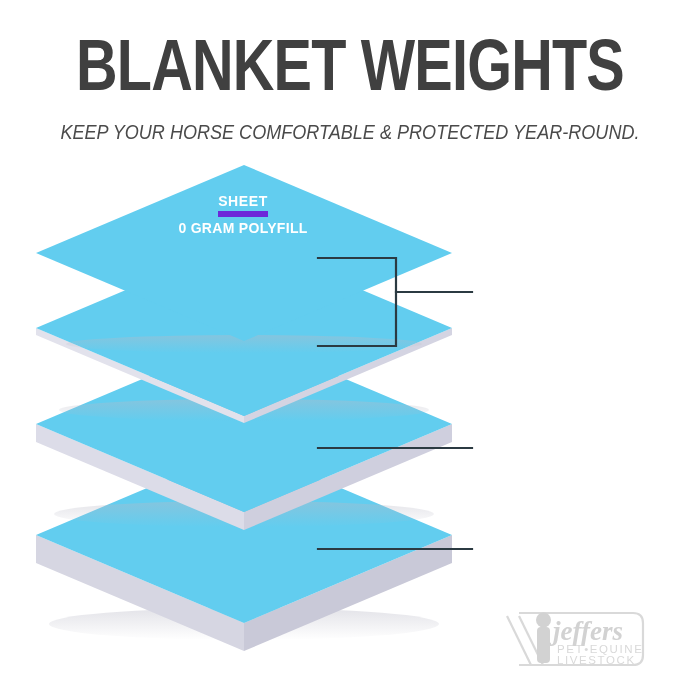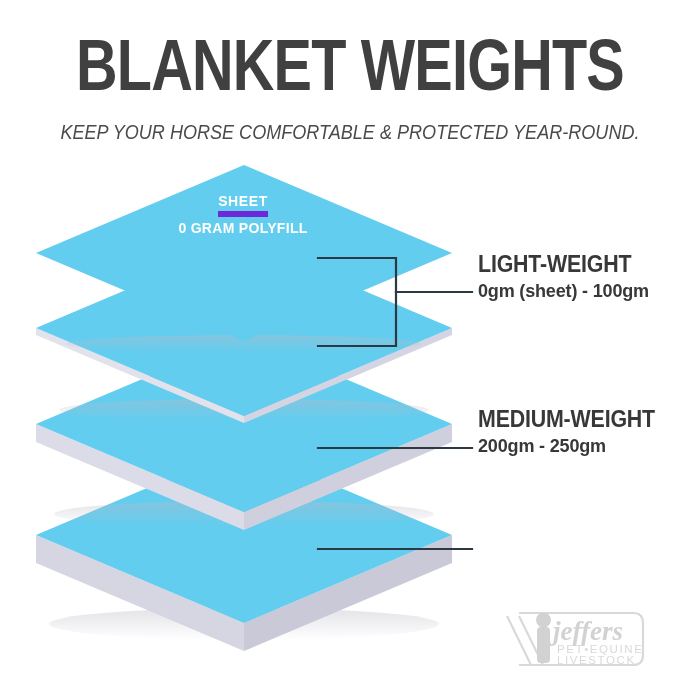--- a/index.html
+++ b/index.html
@@ -189,29 +189,21 @@
     <g stroke="#2b3a42" stroke-width="2.2" stroke-linecap="square">
       <line x1="318" y1="549" x2="472" y2="549"></line>
     </g>
   </svg>
 
   <div class="sheet-label">
     <span class="l1">SHEET</span>
     <span class="l2">0 GRAM POLYFILL</span>
   </div>
 
-  <div class="callout" id="callout-light">
-    <div class="heading">LIGHT-WEIGHT</div>
-    <div class="range">0gm (sheet) - 100gm</div>
-  </div>
-
-  <div class="callout" id="callout-medium">
-    <div class="heading">MEDIUM-WEIGHT</div>
-    <div class="range">200gm - 250gm</div>
-  </div>
+
 
 
   <svg id="logo" viewBox="0 0 155 62">
 
     <path d="M 22,5 L 136,5 Q 146,5 146,15 L 146,47 Q 146,57 136,57 L 22,57" fill="none" stroke="#d9d9d9" stroke-width="2.2"></path>
 
     <path d="M 10,8 L 34,57" stroke="#d9d9d9" stroke-width="2.2" fill="none"></path>
     <path d="M 22,8 L 46,57" stroke="#d9d9d9" stroke-width="2.2" fill="none"></path>
 
     <rect x="40" y="19" width="13" height="36" rx="4" fill="#d2d2d2"></rect>

